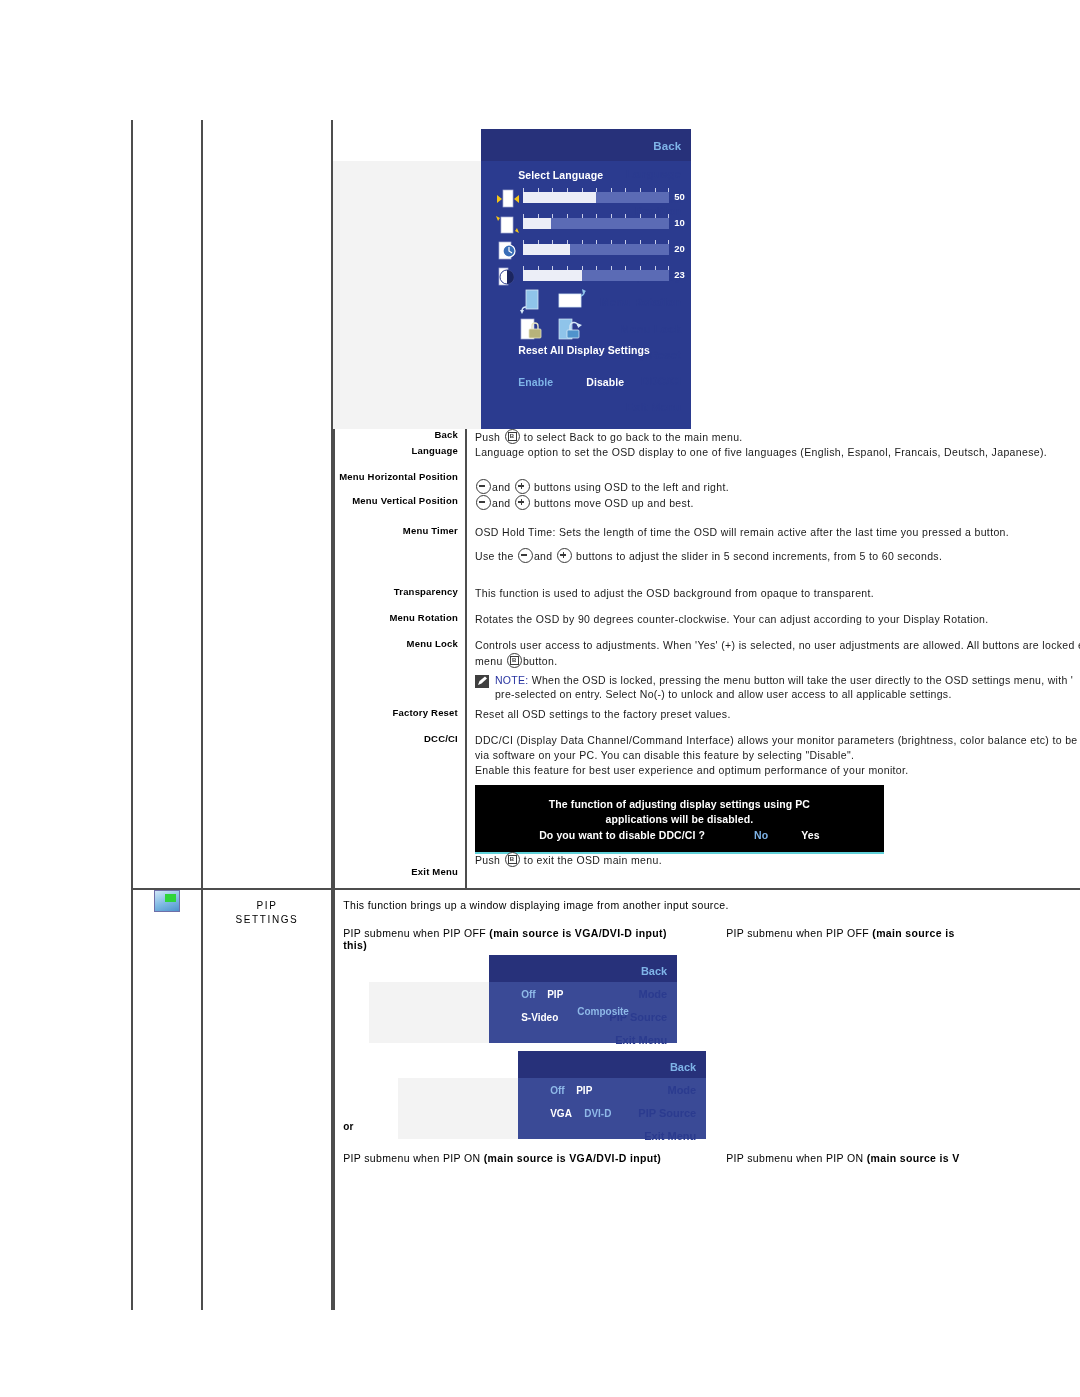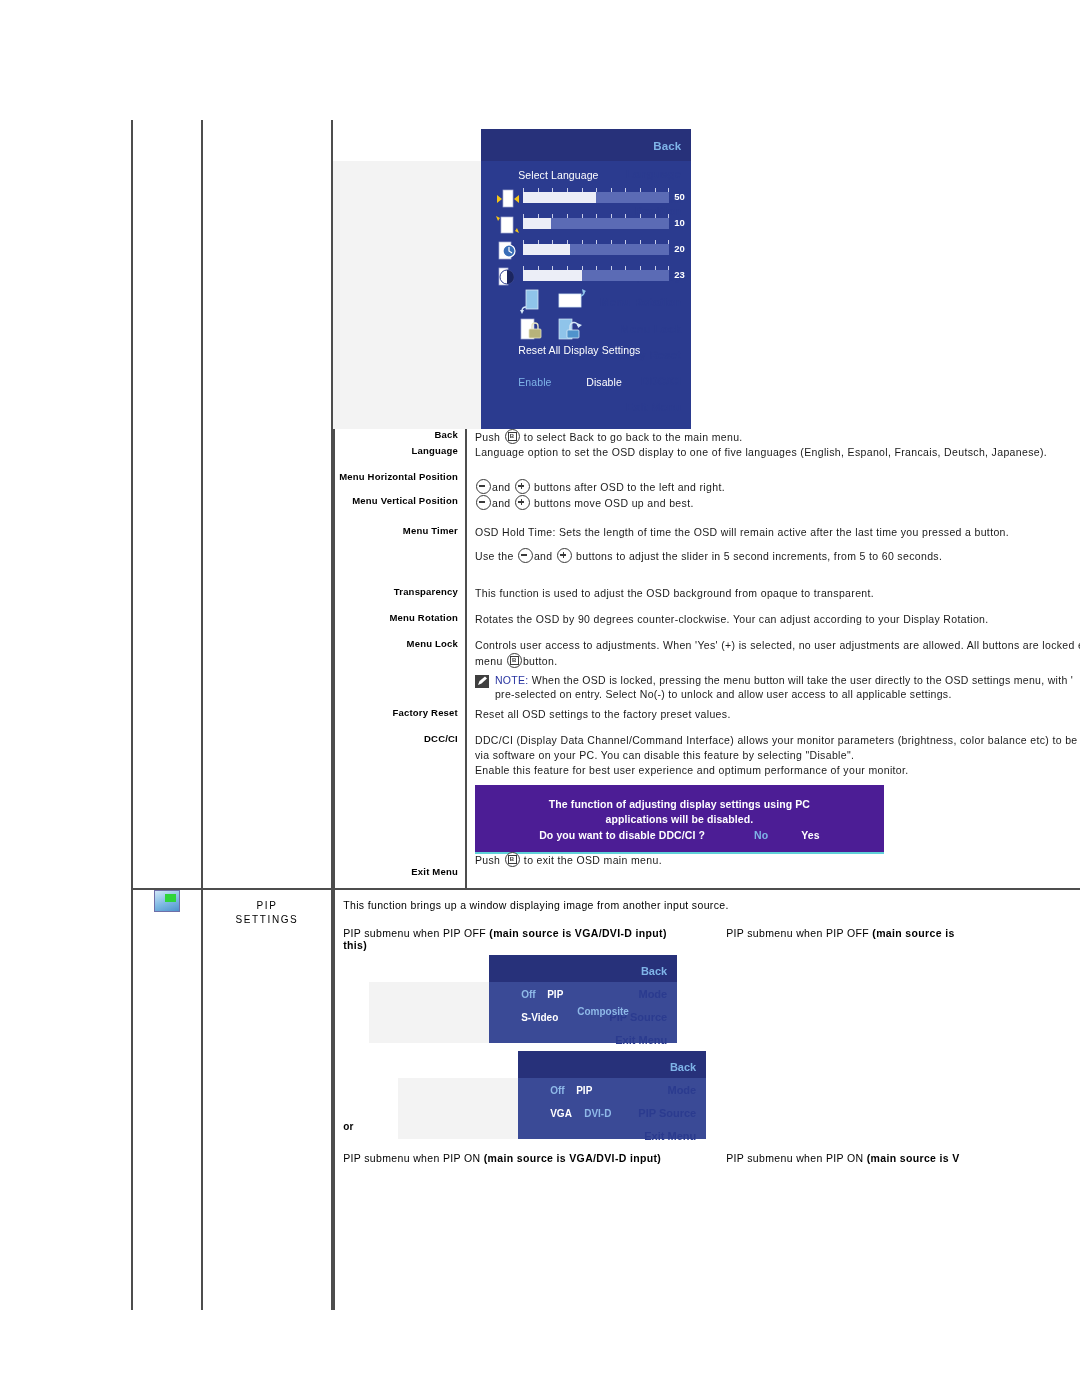--- a/index.html
+++ b/index.html
@@ -180,21 +180,21 @@
     font-weight: bold;
     color: #2b3b8f;
     letter-spacing: 0.1px;
   }
   .osd-item.back { color: #7fb4e8; }
 
   .osd-val {
     position: absolute;
     color: #ffffff;
     font-size: 10.5px;
-    font-weight: normal;
+    font-weight: bold;
     letter-spacing: 0.1px;
   }
   .osd-val.dim { color: #7fb4e8; }
 
   
   .slider {
     position: absolute;
     height: 11px;
     width: 146px;
     background: #5b6bb5;
@@ -223,21 +223,21 @@
     font-weight: bold;
   }
 
   
   .pic { position: absolute; }
 
   
   .ddc-dialog {
     width: 409px;
     height: 67px;
-    background: #4c1d95;
+    background: #000000;
     border-bottom: 2px solid #5fd0d8;
     position: relative;
     margin: 7px 0 0 0;
     color: #ffffff;
     font-size: 10.5px;
     font-weight: bold;
     text-align: center;
   }
   .ddc-l1 { position: absolute; left: 0; right: 0; top: 12px; letter-spacing: 0.1px; }
   .ddc-l2 { position: absolute; left: 0; right: 0; top: 27px; letter-spacing: 0.1px; }
@@ -521,21 +521,21 @@
                   </td>
           </tr>
 
           <tr>
             <td class="dlabel">Menu Horizontal Position</td>
             <td class="dbody">
               <div class="gap-s"></div>
               <div class="p">
                 <span class="btn-glyph minus"></span><span>and</span>
                 <span class="btn-glyph plus"></span>
-                <span>buttons after OSD to the left and right.</span>
+                <span>buttons using OSD to the left and right.</span>
               </div>
             </td>
           </tr>
 
           <tr>
             <td class="dlabel">Menu Vertical Position</td>
             <td class="dbody">
               <div class="p">
                 <span class="btn-glyph minus"></span><span>and</span>
                 <span class="btn-glyph plus"></span>

